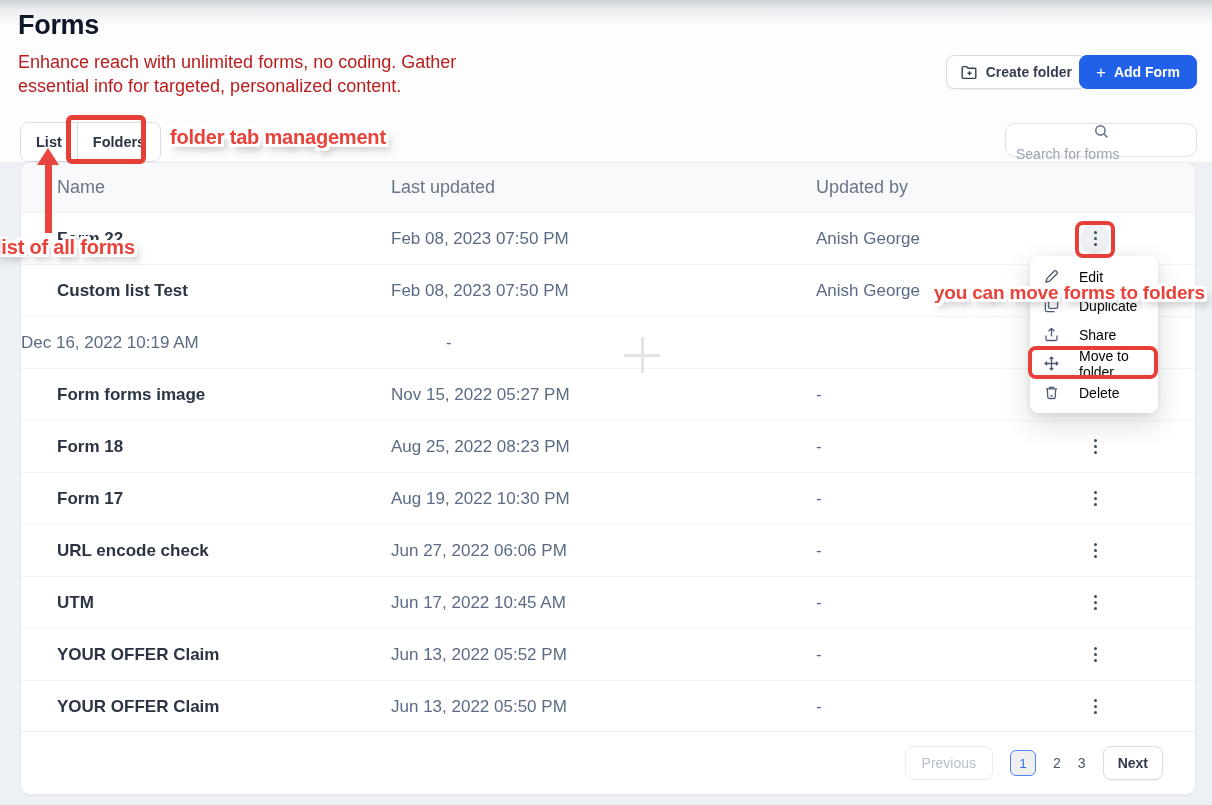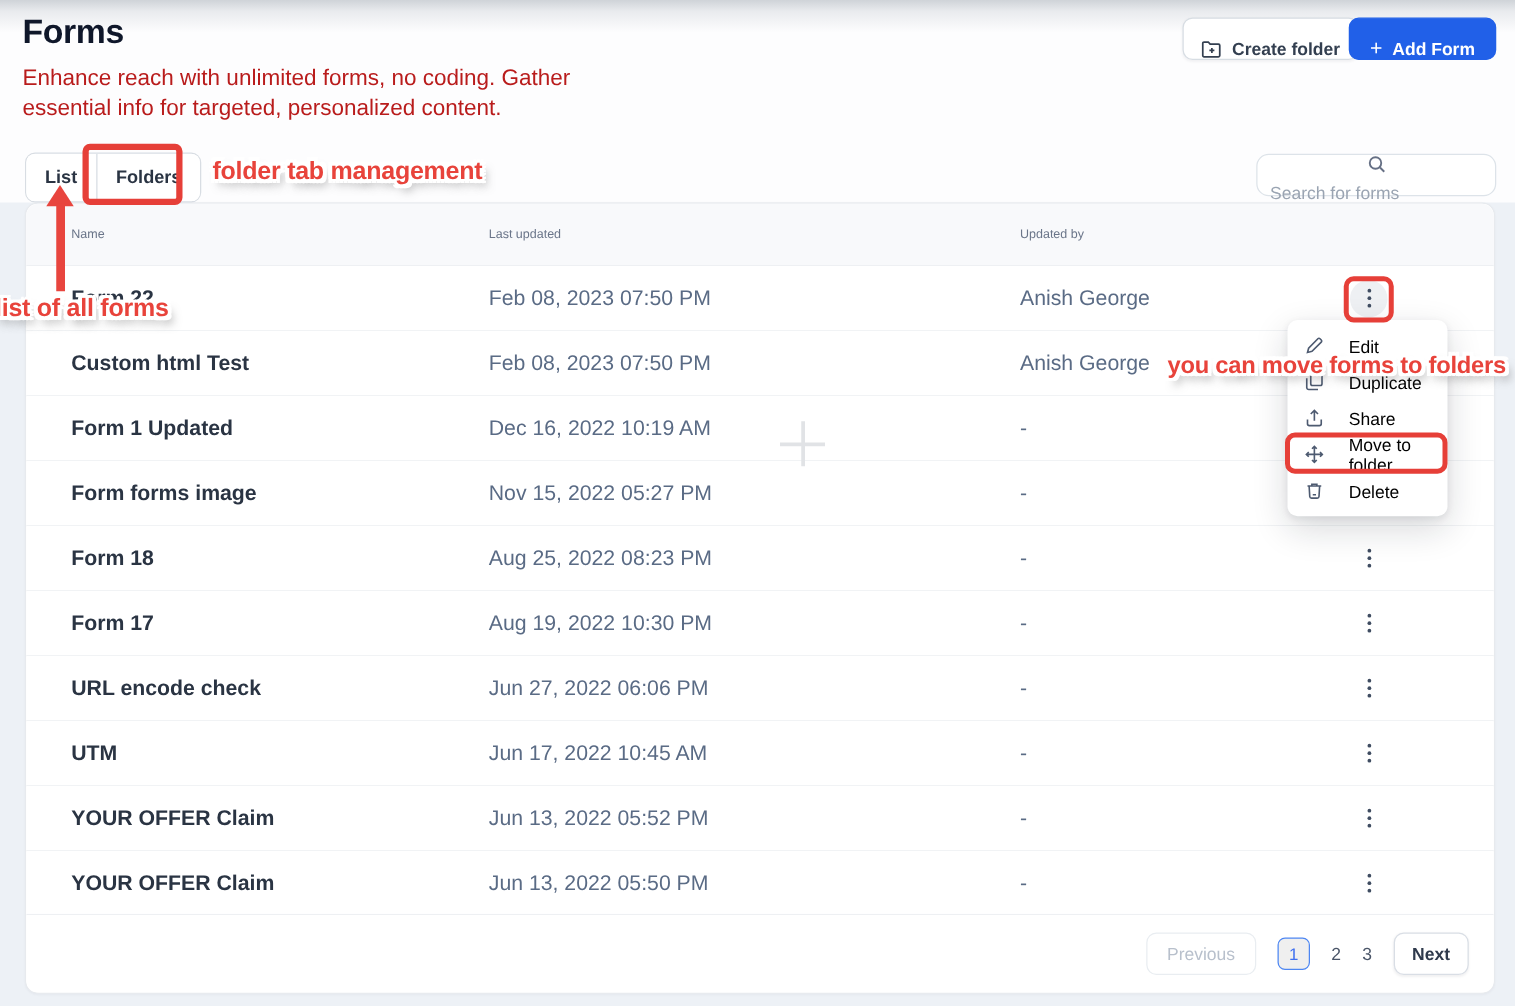--- a/index.html
+++ b/index.html
@@ -10,22 +10,22 @@
     background:#fdfdfe;
   }
   .top-grad { position:absolute; left:0; top:0; right:0; height:26px; z-index:1;
     background:linear-gradient(180deg,#cfd3d8 0%,#e9ebee 35%,rgba(253,253,254,0) 100%); }
 
   
   .page-title { position:absolute; left:18px; top:10px; font-size:27px; font-weight:700;
     color:#0f172a; letter-spacing:-0.3px; z-index:2; }
   .subtitle { position:absolute; left:18px; top:50px; font-size:18px; color:#b91c1c;
     line-height:24px; z-index:2; }
-  .btn { height:34px; display:inline-flex; align-items:flex-end; gap:8px; border-radius:8px;
-    font-size:14px; font-weight:700; cursor:pointer; z-index:5; }
+  .btn { height:34px; display:inline-flex; align-items:center; gap:8px; border-radius:8px;
+    font-size:14px; font-weight:700; cursor:pointer; z-index:5;margin-top:41px; }
   .btn-create { position:absolute; top:14px; right:125px; background:#fff;
     border:1px solid #d7dde3; color:#333f50; padding:0 14px; box-shadow:0 1px 2px rgba(16,24,40,.05); }
   .btn-add { position:absolute; top:14px; right:15px; background:#2160e8; border:1px solid #2160e8;
     color:#fff; padding:0 16px; }
   .btn-add .plus { font-size:17px; font-weight:400; line-height:1; }
 
   
   .tabs { position:absolute; left:20px; top:122px; height:40px; display:flex; z-index:6;
     border:1px solid #d8dde3; border-radius:8px; background:#fff; overflow:hidden; }
   .tab { padding:0 15px; display:flex; align-items:center; font-size:14.5px; font-weight:700;
@@ -35,37 +35,37 @@
     border:1px solid #dde3e9; border-radius:10px; background:#fff;
     display:flex; align-items:center; padding:0 10px; gap:7px;flex-direction:column; }
   .search input { border:0; outline:0; font-size:14px; color:#333f50; width:100%; background:transparent; }
   .search input::placeholder { color:#9aa4b2; }
 
   
   .content-bg { position:absolute; left:0; top:162px; right:0; bottom:0; background:#edf1f6; z-index:2; }
   .card { position:absolute; left:20px; top:162px; width:1176px; height:633px; z-index:4;
     background:#fff; border:1px solid #e7eaee; border-radius:10px; box-shadow:0 1px 2px rgba(16,24,40,.04); }
   .thead { height:50px; background:#f8f9fb; border-bottom:1px solid #eef0f3;
-    border-radius:10px 10px 0 0; display:flex; align-items:center; color:#6a7589; font-size:10px; }
+    border-radius:10px 10px 0 0; display:flex; align-items:center; color:#6a7589; font-size:18px; }
   .row { height:52px; display:flex; align-items:center; border-bottom:1px solid #f1f3f5;
     font-size:17px; background:#fff; }
   .c-name { flex:0 0 370px; padding-left:36px; }
   .c-upd  { flex:0 0 425px; }
   .c-by   { flex:1; }
   .c-menu { flex:0 0 200px; display:flex; justify-content:center; }
   .row .c-name { color:#2a3443; font-weight:700; }
   .row .c-upd, .row .c-by { color:#5a6b85; }
   .kebab { width:30px; height:30px; border-radius:50%; display:flex; flex-direction:column;
     align-items:center; justify-content:center; gap:3px; cursor:pointer; background:transparent; border:0; }
   .kebab.active { background:#eef0f3; }
   .kebab i { width:3px; height:3px; border-radius:50%; background:#3f4c61; display:block; }
 
   
   .pagi { position:absolute; left:0; right:0; bottom:0; height:63px; border-top:1px solid #eef0f3;
-    display:flex; align-items:center; justify-content:flex-end; gap:17px; padding-right:20px;
+    display:flex; align-items:center; justify-content:flex-end; gap:17px; padding-right:32px;
     border-radius:0 0 10px 10px; background:#fff; }
   .pg-prev { padding:8px 16px; border-radius:8px; border:1px solid #e9edf1; color:#b8c0cc;
     font-size:14px; background:#fff; }
   .pg-num { font-size:14px; color:#4a5568; cursor:pointer; }
   .pg-cur { width:26px; height:26px; border-radius:6px; border:1px solid #4d86f2; color:#3e6ff0;
     display:flex; align-items:center; justify-content:center; font-size:13.5px; cursor:pointer; }
   .pg-next { padding:8px 14px; border-radius:8px; border:1px solid #d9dee5; color:#2f3a4c;
     font-size:14px; font-weight:700; background:#fff; box-shadow:0 1px 2px rgba(16,24,40,.06); cursor:pointer; }
 
   
@@ -158,33 +158,32 @@
     <div class="c-by">Anish George</div>
     <div class="c-menu">
         <button class="kebab active">
           <i></i>
           <i></i>
           <i></i>
         </button>
       </div>
   </div>
   <div class="row">
-    <div class="c-name">Custom html Test</div>
+    <div class="c-name">Custom list Test</div>
     <div class="c-upd">Feb 08, 2023 07:50 PM</div>
     <div class="c-by">Anish George</div>
     <div class="c-menu">
         <button class="kebab">
           <i></i>
           <i></i>
           <i></i>
         </button>
       </div>
   </div>
   <div class="row">
-    <div class="c-name">Form 1 Updated</div>
     <div class="c-upd">Dec 16, 2022 10:19 AM</div>
     <div class="c-by">-</div>
     <div class="c-menu">
         <button class="kebab">
           <i></i>
           <i></i>
           <i></i>
         </button>
       </div>
   </div>

